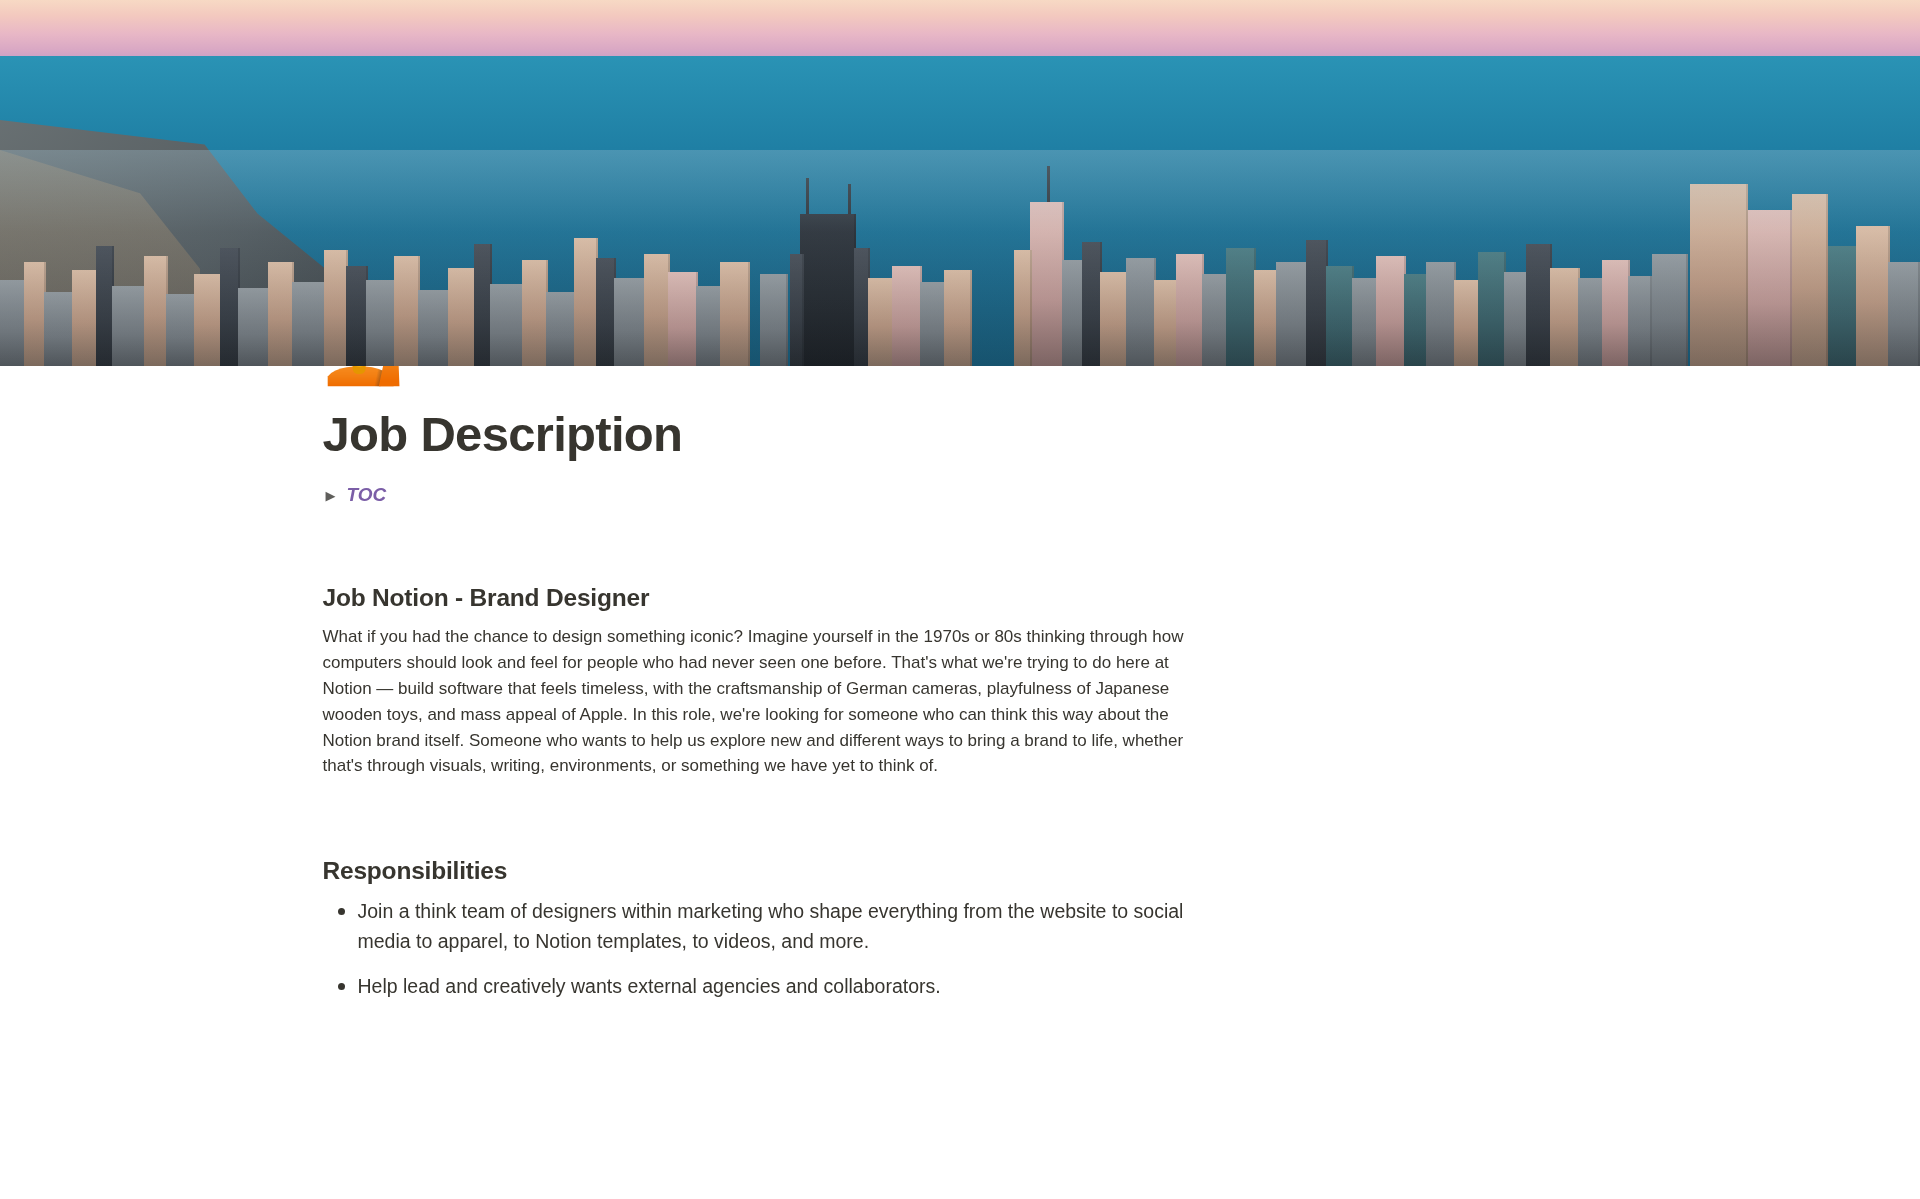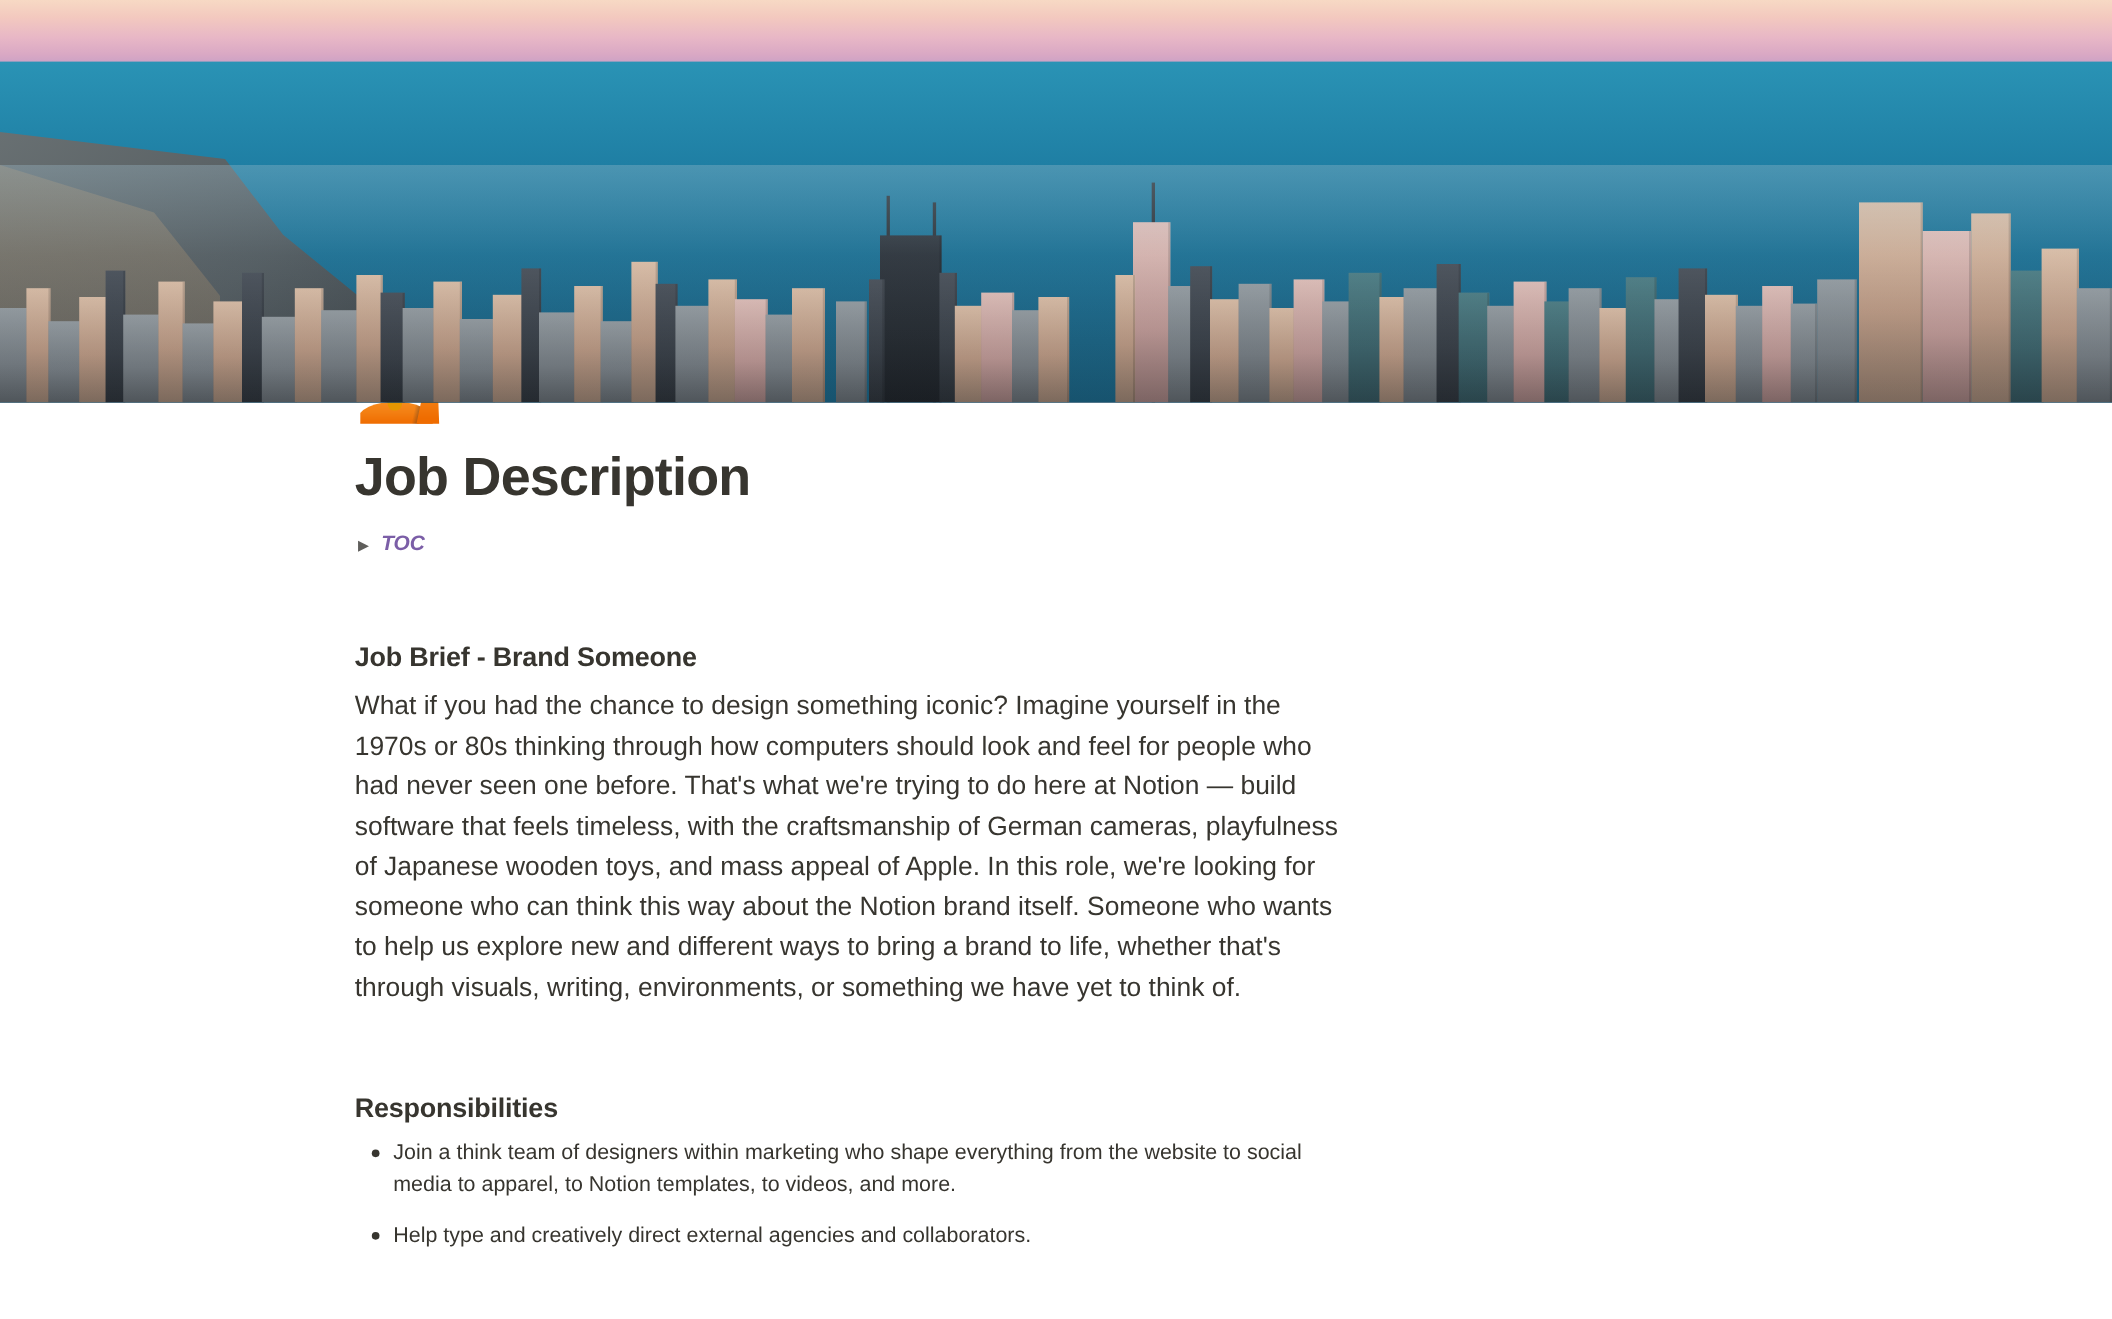--- a/index.html
+++ b/index.html
@@ -139,21 +139,21 @@
     font-size: 19px;
   }
   h2.section {
     font-size: 24.5px;
     font-weight: bold;
     letter-spacing: -0.2px;
     margin: 78px 0 0 0;
     color: #37352f;
   }
   p.para {
-    font-size: 24px;
+    font-size: 17px;
     line-height: 1.52;
     margin: 12px 0 4px 0;
     color: #37352f;
   }
   ul.bullets {
     list-style: none;
     margin: 12px 0 0 0;
     padding: 0;
   }
   ul.bullets li {
@@ -274,23 +274,23 @@
 
     <div class="icon-emoji">💁</div>
 
     <h1 class="title">Job Description</h1>
 
     <div class="toc-toggle">
       <span class="toc-arrow">▶</span>
       <span class="toc-label">TOC</span>
     </div>
 
-    <h2 class="section">Job Brief - Brand Someone</h2>
+    <h2 class="section">Job Notion - Brand Designer</h2>
     <p class="para">What if you had the chance to design something iconic? Imagine yourself in the 1970s or 80s thinking through how computers should look and feel for people who had never seen one before. That's what we're trying to do here at Notion — build software that feels timeless, with the craftsmanship of German cameras, playfulness of Japanese wooden toys, and mass appeal of Apple. In this role, we're looking for someone who can think this way about the Notion brand itself. Someone who wants to help us explore new and different ways to bring a brand to life, whether that's through visuals, writing, environments, or something we have yet to think of.</p>
 
     <h2 class="section">Responsibilities</h2>
     <ul class="bullets">
       <li>Join a think team of designers within marketing who shape everything from the website to social media to apparel, to Notion templates, to videos, and more.</li>
-      <li>Help type and creatively direct external agencies and collaborators.</li>
+      <li>Help lead and creatively wants external agencies and collaborators.</li>
     </ul>
 
   </div>
 </div>
 
 </body></html>

